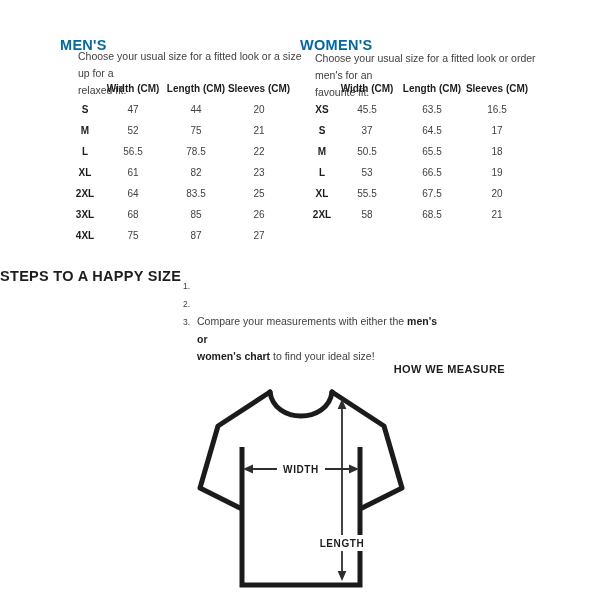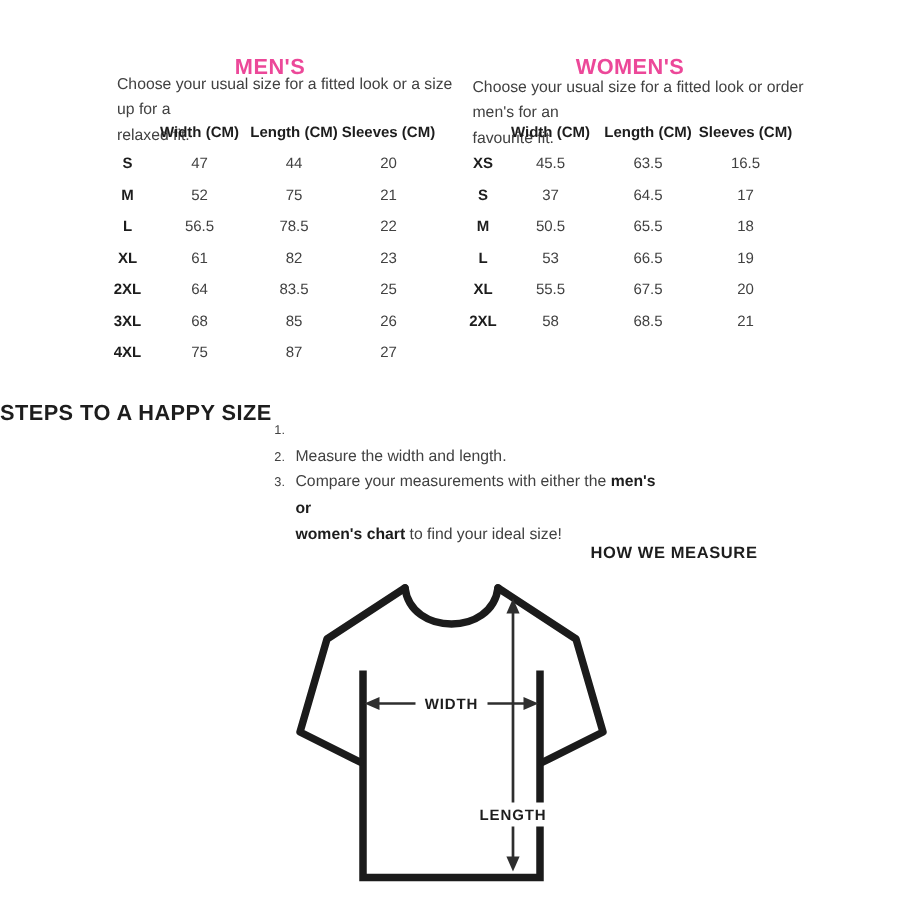--- a/index.html
+++ b/index.html
@@ -2,21 +2,21 @@
 <html><head>
 <meta charset="utf-8">
 <style>
   html,body{margin:0;padding:0;background:#ffffff;}
   .page{
     position:relative;width:600px;height:600px;background:#ffffff;
     font-family:"Liberation Sans",sans-serif;color:#414141;overflow:hidden;
   }
   .abs{position:absolute;}
   .section-title{
-    font-size:14.5px;font-weight:bold;color:#ec4899;text-align:center;
+    font-size:14.5px;font-weight:bold;color:#0369a1;text-align:left;
     letter-spacing:.3px;line-height:17px;
   }
   .intro{
     font-size:10.5px;line-height:17px;color:#414141;text-align:left;
   }
   .size-table{
     display:grid;grid-auto-rows:21px;align-items:center;justify-items:center;
   }
   .mens-grid{grid-template-columns:50px 46px 80px 46px;}
   .womens-grid{grid-template-columns:44px 46px 84px 46px;}
@@ -139,21 +139,20 @@
   </section>
 
   <section>
     <h2 class="abs steps-title" style="left:0;top:256px;">STEPS TO A HAPPY SIZE</h2>
     <div class="abs steps-list" style="left:178px;top:278px;width:260px;">
       <div class="step">
         <span class="num">1.</span>
       </div>
       <div class="step">
         <span class="num">2.</span>
-        <span class="txt">Measure the width and length.</span>
       </div>
       <div class="step">
         <span class="num">3.</span>
         <span class="txt"><span>Compare your measurements with either the </span><b>men's or</b><br><b>women's chart</b><span> to find your ideal size!</span></span>
       </div>
     </div>
   </section>
 
   <section>
     <h3 class="abs measure-title" style="left:0;top:363px;margin:0;">HOW WE MEASURE</h3>

